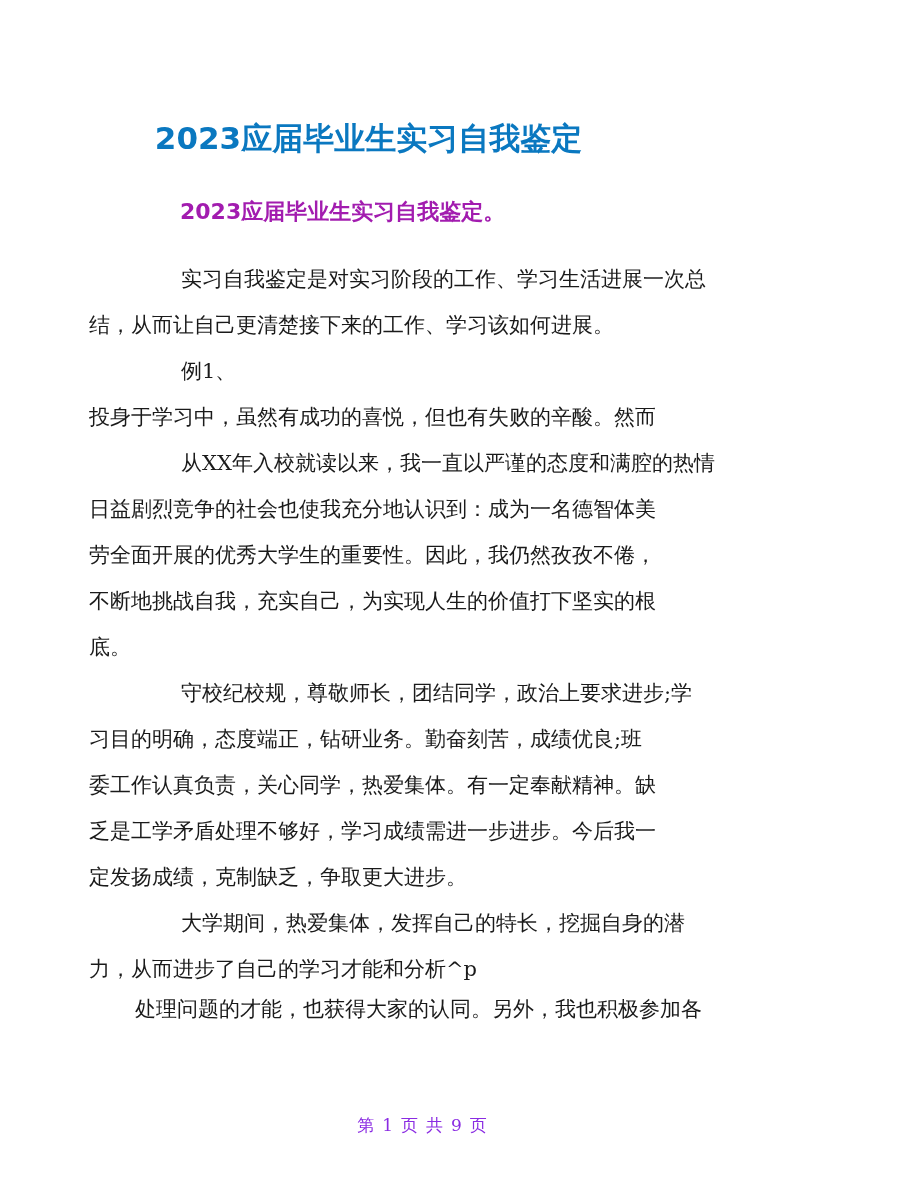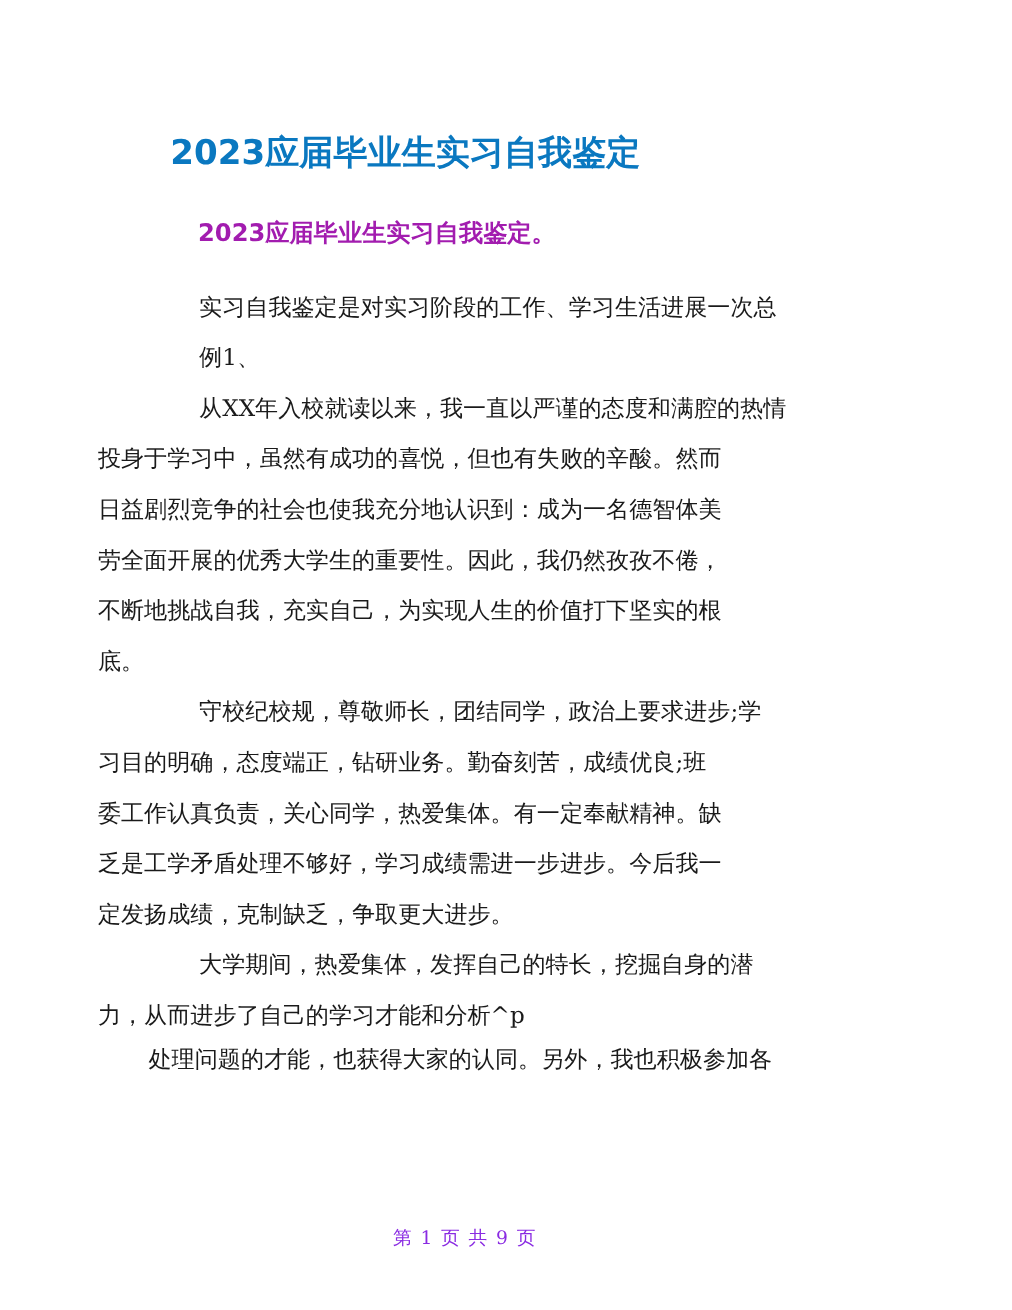--- a/index.html
+++ b/index.html
@@ -24,27 +24,28 @@
 </head>
 <body>
 
 <div class="page">
   <div class="title">2023应届毕业生实习自我鉴定</div>
   <div class="subhead">2023应届毕业生实习自我鉴定。</div>
 
   <div class="body-text">
     <p class="para">
       <span class="line">实习自我鉴定是对实习阶段的工作、学习生活进展一次总</span>
+      <span class="line" style="text-indent:-46px">结，从而让自己更清楚接下来的工作、学习该如何进展。</span>
     </p>
     <p class="para">
       <span class="line">例1、</span>
     </p>
     <p class="para">
+      <span class="line" style="text-indent:-46px">投身于学习中，虽然有成功的喜悦，但也有失败的辛酸。然而</span>
       <span class="line">从XX年入校就读以来，我一直以严谨的态度和满腔的热情</span>
-      <span class="line" style="text-indent:-46px">投身于学习中，虽然有成功的喜悦，但也有失败的辛酸。然而</span>
       <span class="line" style="text-indent:-46px">日益剧烈竞争的社会也使我充分地认识到：成为一名德智体美</span>
       <span class="line" style="text-indent:-46px">劳全面开展的优秀大学生的重要性。因此，我仍然孜孜不倦，</span>
       <span class="line" style="text-indent:-46px">不断地挑战自我，充实自己，为实现人生的价值打下坚实的根</span>
       <span class="line" style="text-indent:-46px">底。</span>
     </p>
     <p class="para">
       <span class="line">守校纪校规，尊敬师长，团结同学，政治上要求进步;学</span>
       <span class="line" style="text-indent:-46px">习目的明确，态度端正，钻研业务。勤奋刻苦，成绩优良;班</span>
       <span class="line" style="text-indent:-46px">委工作认真负责，关心同学，热爱集体。有一定奉献精神。缺</span>
       <span class="line" style="text-indent:-46px">乏是工学矛盾处理不够好，学习成绩需进一步进步。今后我一</span>

